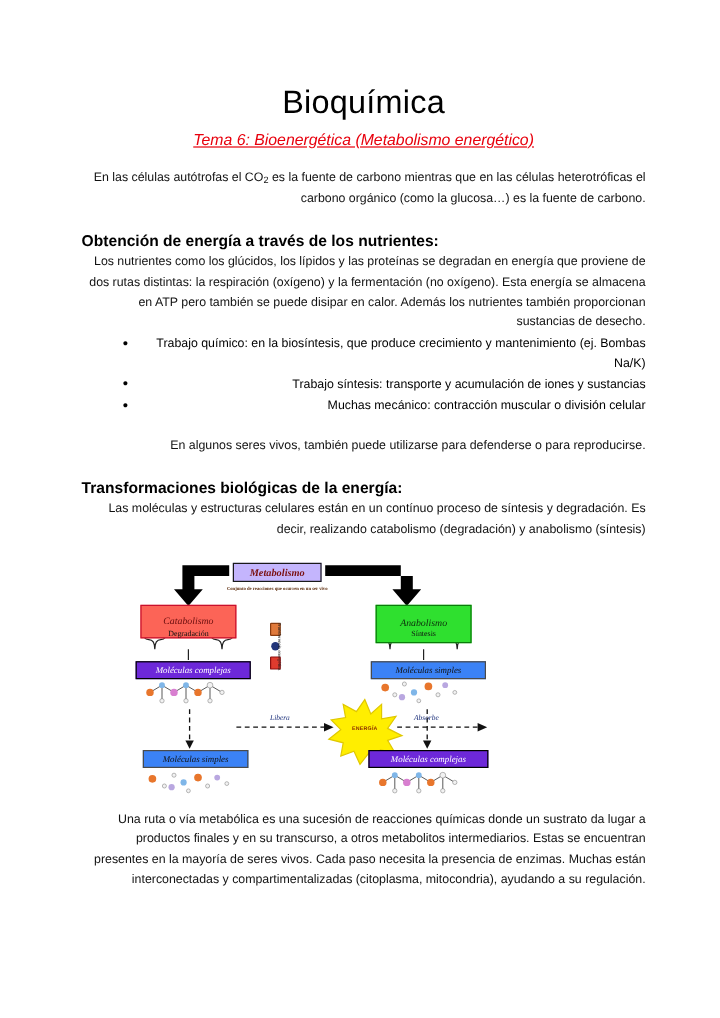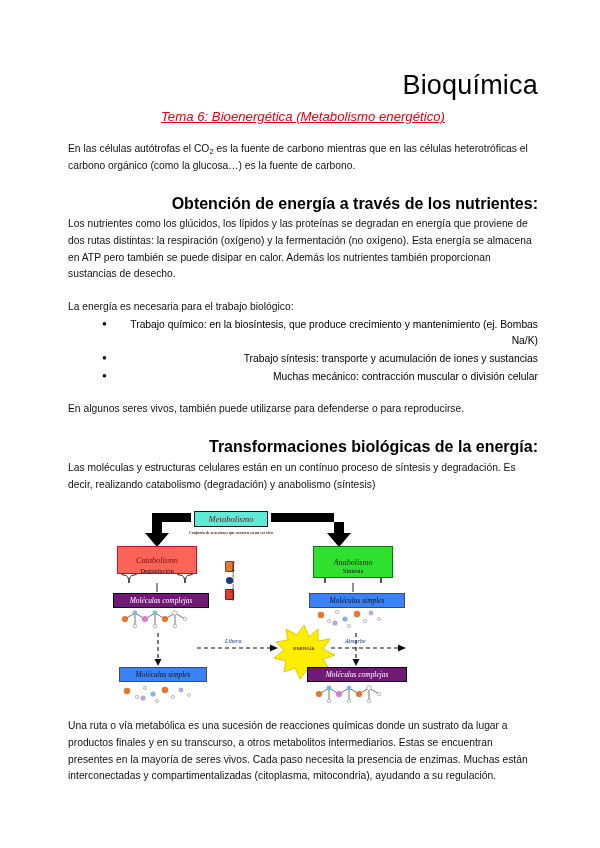--- a/index.html
+++ b/index.html
@@ -18,48 +18,47 @@
   .page {
     position: relative;
     width: 600px;
     height: 848px;
     box-sizing: border-box;
     padding: 56px 62px 0 68px;
   }
   .doc-title {
     font-size: 27px;
     font-weight: normal;
-    text-align: right;
+    text-align: center;
     letter-spacing: .2px;
     margin: 14px 0 2px 0;
     line-height: 1.15;
   }
   .doc-subtitle {
     text-align: center;
     color: #e8000d;
     font-style: italic;
     text-decoration: underline;
     font-size: 13.2px;
     margin: 8px 0 0 0;
     line-height: 1.2;
   }
   .para {
     font-size: 10.3px;
     line-height: 1.62;
     margin: 16px 0 0 0;
-    text-align: left;
+    text-align: right;
     color: #111;
   }
   .para.tight { margin-top: 13px; }
   .heading {
-    font-size: 16px;
+    font-size: 13px;
     font-weight: bold;
     line-height: 1.62;
     margin: 16px 0 0 0;
-    text-align: right;
   }
   .heading + .para { margin-top: 0; }
   .bullets {
     margin: 1px 0 0 0;
     padding-left: 34px;
     list-style: none;
   }
   .bullets li {
     font-size: 10.3px;
     line-height: 1.62;
@@ -90,24 +89,24 @@
     position: absolute;
     box-sizing: border-box;
     display: flex;
     align-items: center;
     justify-content: center;
     text-align: center;
   }
   .box-metabolismo {
     left: 81px; top: 2px;
     width: 74px; height: 16px;
-    background: #5eead4;
+    background: #c4b5fd;
     border: 1.4px solid #1a1a1a;
     color: #7a1010;
-    font-weight: normal;
+    font-weight: bold;
     font-style: italic;
     font-size: 8.6px;
   }
   .meta-caption {
     position: absolute;
     left: 67px; top: 22px;
     width: 102px;
     text-align: center;
     color: #5c2b0b;
     font-size: 3.9px;
@@ -142,21 +141,21 @@
   }
   .lbl-sintesis {
     position: absolute;
     left: 204px; top: 58px;
     width: 72px;
     text-align: center;
     font-size: 6.6px;
     color: #111;
   }
   .box-dark {
-    background: #701a75;
+    background: #6d28d9;
     border: 1px solid #000;
     color: #ffffff;
     font-style: italic;
     font-size: 7.4px;
   }
   .box-light {
     background: #3b82f6;
     border: 1.1px solid #4a4a4a;
     color: #111111;
     font-style: italic;
@@ -231,21 +230,20 @@
 
   <h1 class="doc-title">Bioquímica</h1>
 
   <div class="doc-subtitle">Tema 6: Bioenergética (Metabolismo energético)</div>
 
   <p class="para"><span>En las células autótrofas el CO</span><span class="sub">2</span><span> es la fuente de carbono mientras que en las células heterotróficas el carbono orgánico (como la glucosa…) es la fuente de carbono.</span></p>
 
   <div class="heading">Obtención de energía a través de los nutrientes:</div>
   <p class="para">Los nutrientes como los glúcidos, los lípidos y las proteínas se degradan en energía que proviene de dos rutas distintas: la respiración (oxígeno) y la fermentación (no oxígeno). Esta energía se almacena en ATP pero también se puede disipar en calor. Además los nutrientes también proporcionan sustancias de desecho.</p>
 
-  <p class="para">La energía es necesaria para el trabajo biológico:</p>
 
   <ul class="bullets">
     <li>Trabajo químico: en la biosíntesis, que produce crecimiento y mantenimiento (ej. Bombas Na/K)</li>
     <li>Trabajo síntesis: transporte y acumulación de iones y sustancias</li>
     <li>Muchas mecánico: contracción muscular o división celular</li>
   </ul>
 
   <p class="para">En algunos seres vivos, también puede utilizarse para defenderse o para reproducirse.</p>
 
   <div class="heading">Transformaciones biológicas de la energía:</div>

